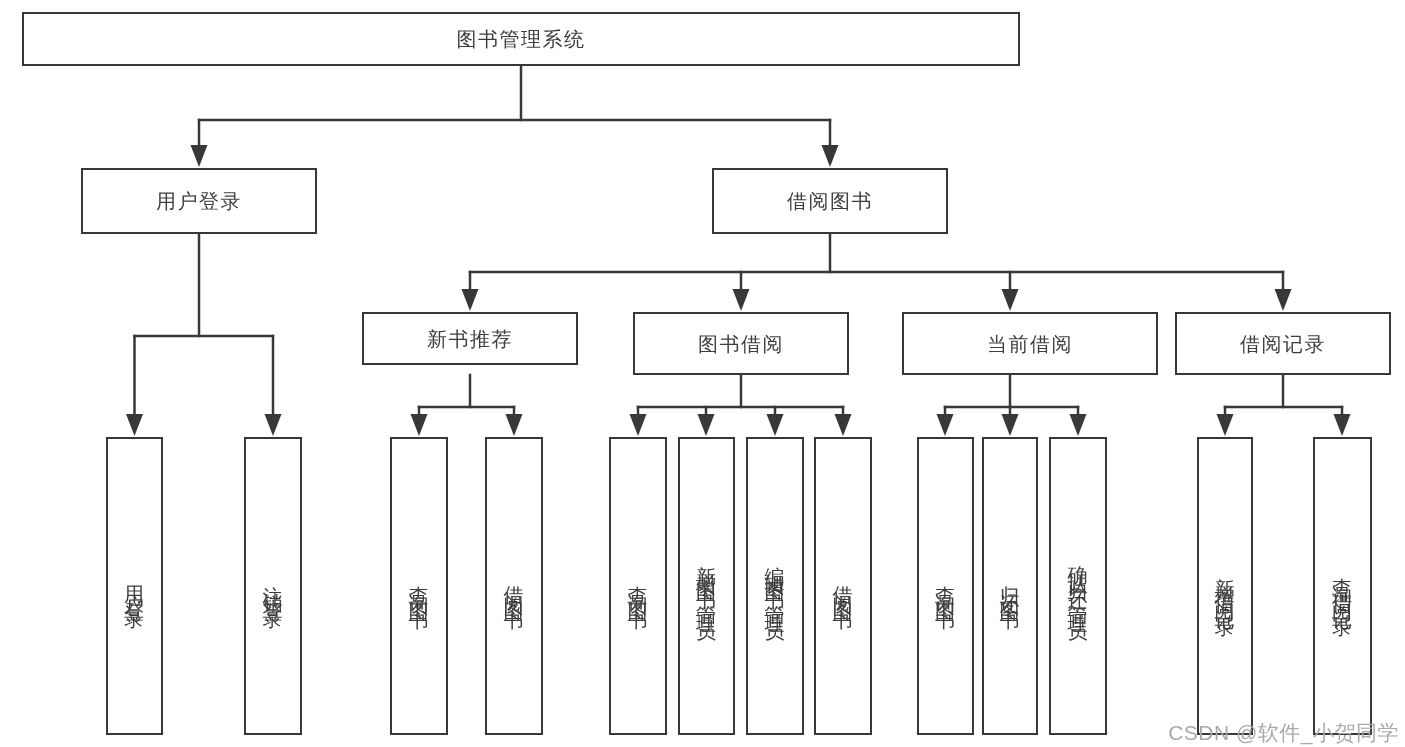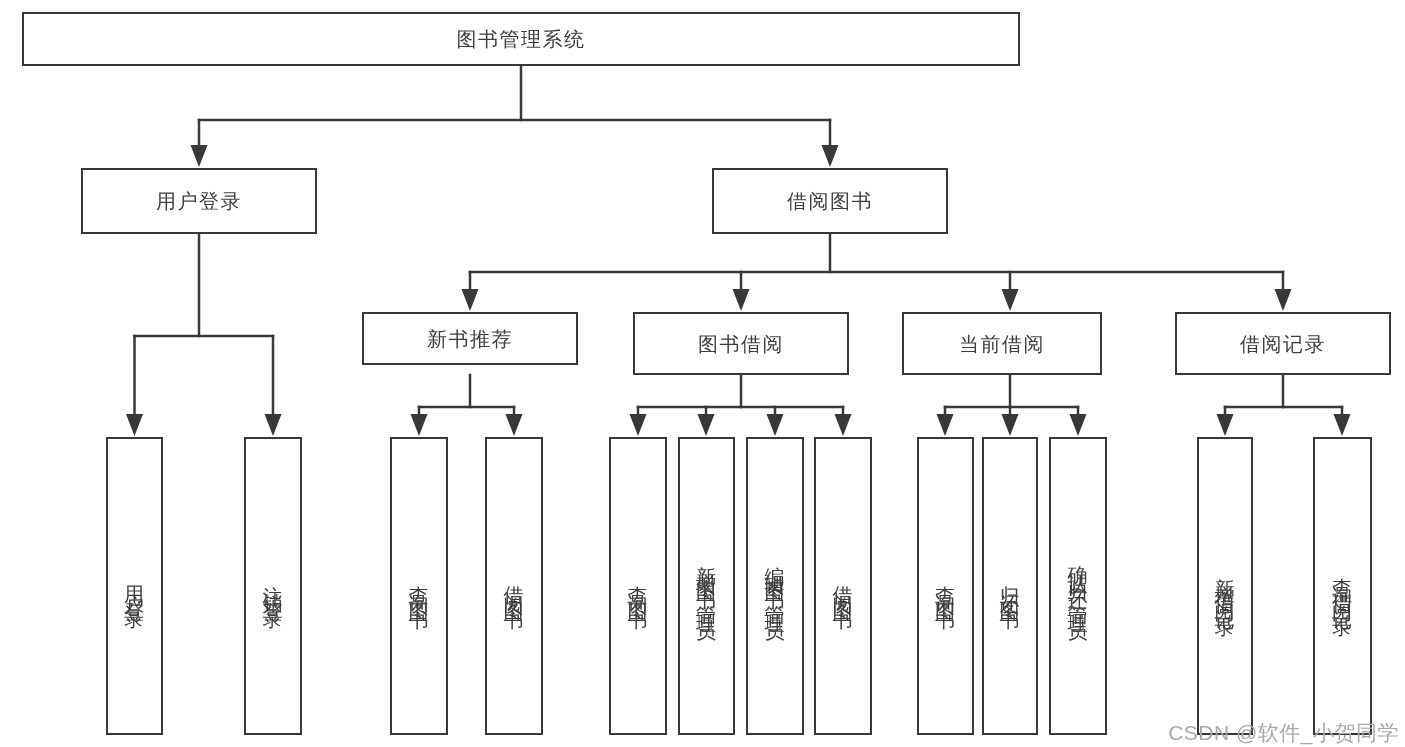--- a/index.html
+++ b/index.html
@@ -143,21 +143,21 @@
   <div class="node hbox" style="left:712px; top:168px; width:236px; height:66px;">
     <span class="lbl">借阅图书</span>
   </div>
 
   <div class="node hbox" style="left:362px; top:312px; width:216px; height:53px;">
     <span class="lbl">新书推荐</span>
   </div>
   <div class="node hbox" style="left:633px; top:312px; width:216px; height:63px;align-items:center;">
     <span class="lbl">图书借阅</span>
   </div>
-  <div class="node hbox" style="left:902px; top:312px; width:200px; height:63px;">
+  <div class="node hbox" style="left:902px; top:312px; width:256px; height:63px;">
     <span class="lbl">当前借阅</span>
   </div>
   <div class="node hbox" style="left:1175px; top:312px; width:216px; height:63px;">
     <span class="lbl">借阅记录</span>
   </div>
 
   <div class="node vbox" style="left:106px; top:437px; width:57px; height:298px;">
     <span class="lbl">用户登录</span>
   </div>
   <div class="node vbox" style="left:244px; top:437px; width:58px; height:298px;">

